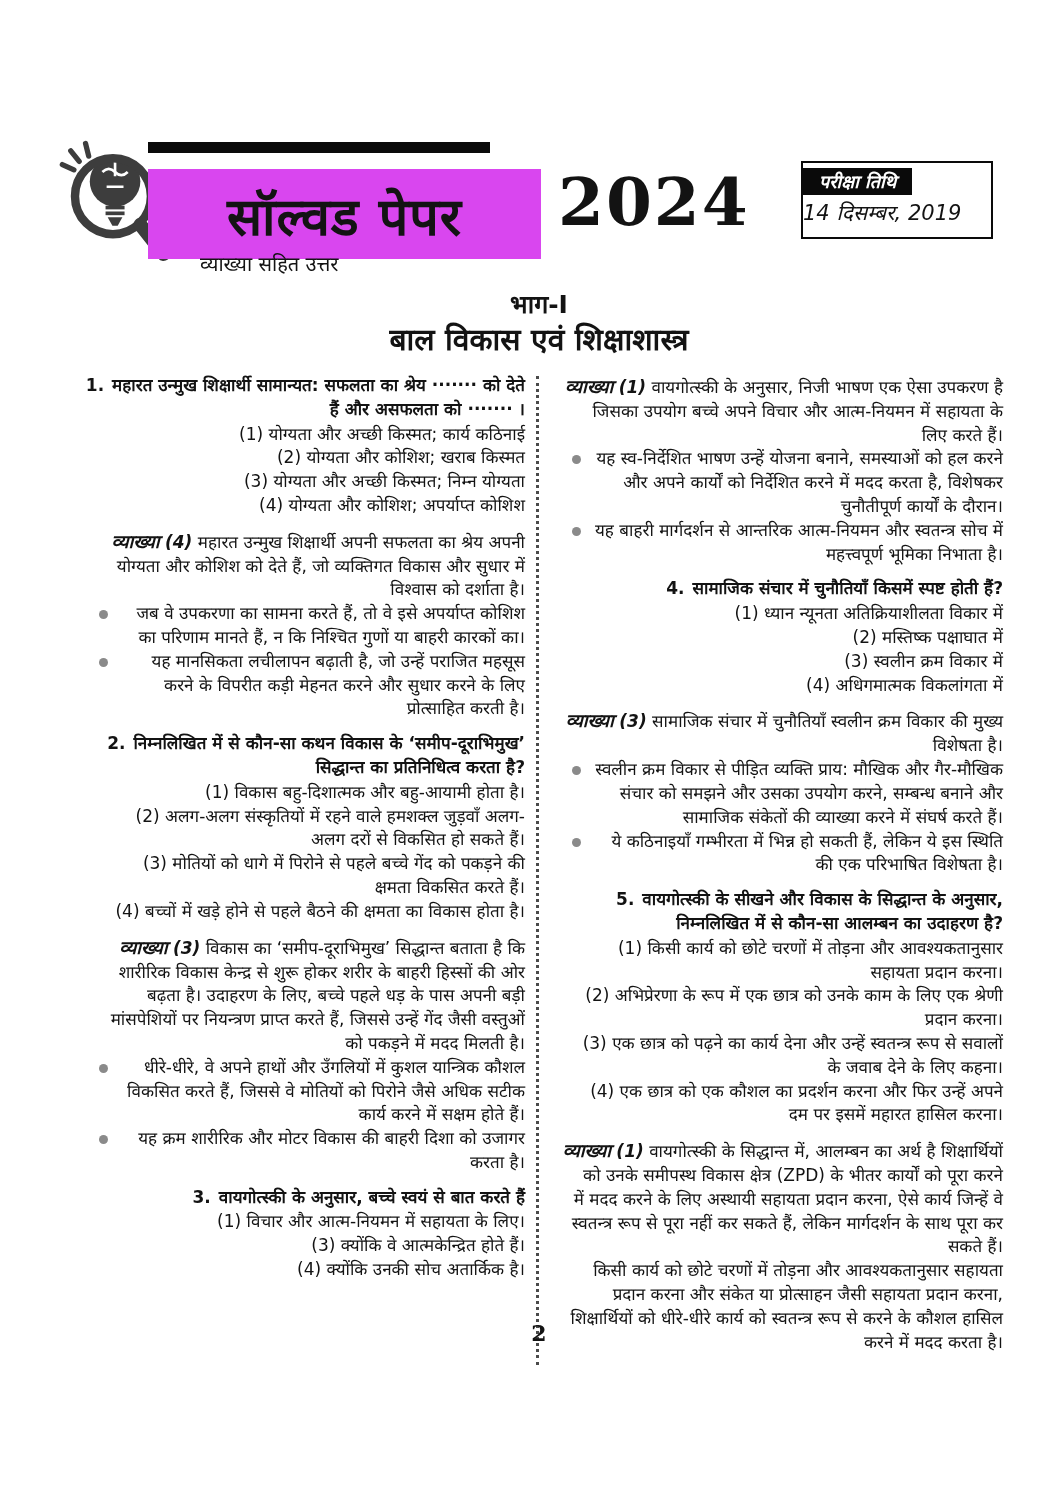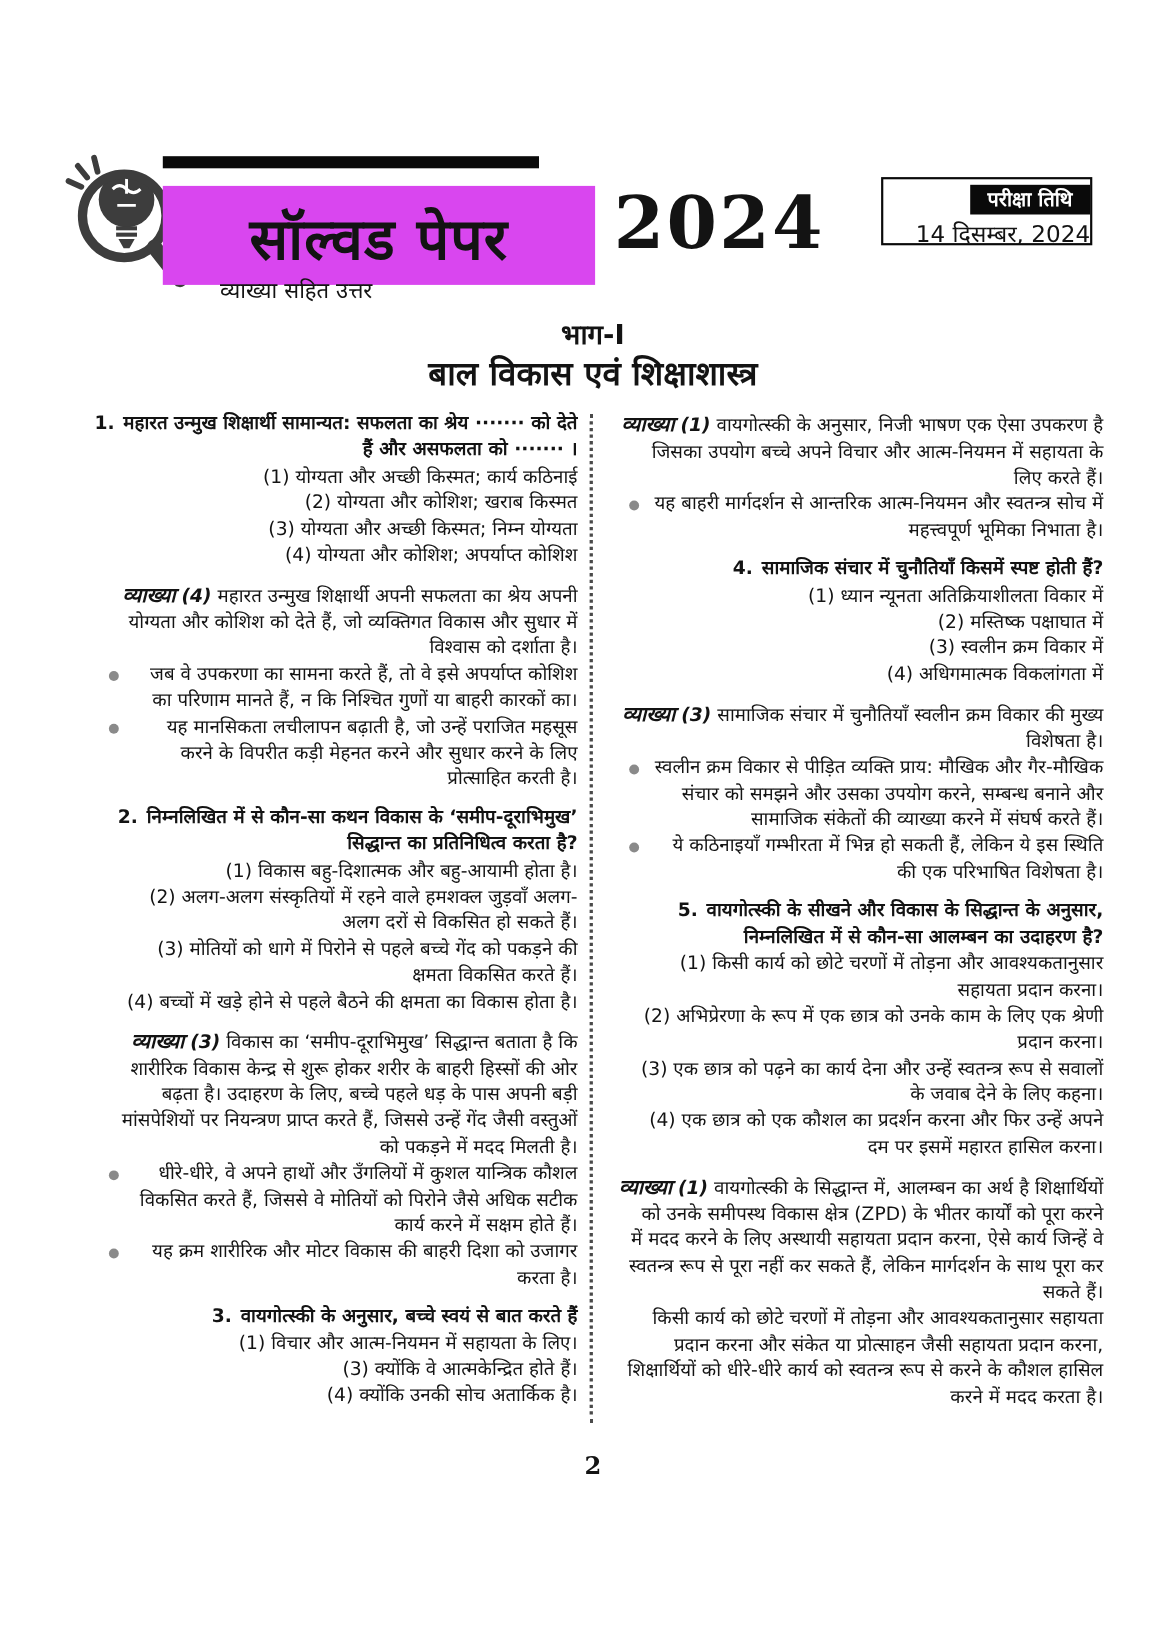--- a/index.html
+++ b/index.html
@@ -16,22 +16,22 @@
     position:absolute; left:148px; top:156px; width:393px; height:90px; background:#d946ef;
     display:flex; align-items:center; justify-content:center;margin-top:13px;
   }
   .title-box span { font-size:52px; font-weight:bold; letter-spacing:1px; white-space:nowrap; }
   .year {
     position:absolute; left:558px; top:163px; font-family:"DejaVu Serif", serif;
     font-size:66px; font-weight:bold; letter-spacing:2px;
   }
   .subtitle { position:absolute; left:200px; top:250px; font-size:20px; }
   .date-box {
-    position:absolute; left:801px; top:161px; width:192px; height:62px;
-    border:2px solid #0a0a0a; box-sizing:border-box; text-align:right; background:#fff;
+    position:absolute; left:801px; top:161px; width:192px; height:78px;
+    border:2px solid #0a0a0a; box-sizing:border-box; text-align:left; background:#fff;font-style:italic;
   }
   .date-label {
     display:inline-block; background:#0a0a0a; color:#fff; font-weight:bold;
     font-size:18px; line-height:1.3; padding:2px 16px; margin-top:5px;
   }
   .date-value { font-size:21px; margin-top:3px; }
 
   
   .part-heading {
     position:absolute; top:286px; left:0; width:1078px; text-align:center;
@@ -98,21 +98,21 @@
 
   <div class="title-topbar"></div>
   <div class="title-box">
     <span>सॉल्वड पेपर</span>
   </div>
   <div class="year">2024</div>
   <div class="subtitle">व्याख्या सहित उत्तर</div>
 
   <div class="date-box">
     <div class="date-label">परीक्षा तिथि</div>
-    <div class="date-value">14 दिसम्बर, 2024</div>
+    <div class="date-value">14 दिसम्बर, 2019</div>
   </div>
 
   <div class="part-heading">भाग-I</div>
   <div class="section-heading">बाल विकास एवं शिक्षाशास्त्र</div>
 
   <div class="content">
 
     <div class="col-left">
 
       <div class="block">
@@ -163,20 +163,21 @@
     <div class="divider"></div>
 
     <div class="col-right">
 
       <div class="block">
         <p class="e-lead">
           <span class="e-label">व्याख्या</span>
           <span class="e-ans">(1)</span>
           <span>वायगोत्स्की के अनुसार, निजी भाषण एक ऐसा उपकरण है जिसका उपयोग बच्चे अपने विचार और आत्म-नियमन में सहायता के लिए करते हैं।</span>
         </p>
+        <div class="bullet">यह स्व-निर्देशित भाषण उन्हें योजना बनाने, समस्याओं को हल करने और अपने कार्यों को निर्देशित करने में मदद करता है, विशेषकर चुनौतीपूर्ण कार्यों के दौरान।</div>
         <div class="bullet">यह बाहरी मार्गदर्शन से आन्तरिक आत्म-नियमन और स्वतन्त्र सोच में महत्त्वपूर्ण भूमिका निभाता है।</div>
       </div>
 
       <div class="block">
         <p class="q-line"><span class="q-num">4.</span><span>सामाजिक संचार में चुनौतियाँ किसमें स्पष्ट होती हैं?</span></p>
         <div class="opt">(1) ध्यान न्यूनता अतिक्रियाशीलता विकार में</div>
         <div class="opt">(2) मस्तिष्क पक्षाघात में</div>
         <div class="opt">(3) स्वलीन क्रम विकार में</div>
         <div class="opt">(4) अधिगमात्मक विकलांगता में</div>
       </div>

